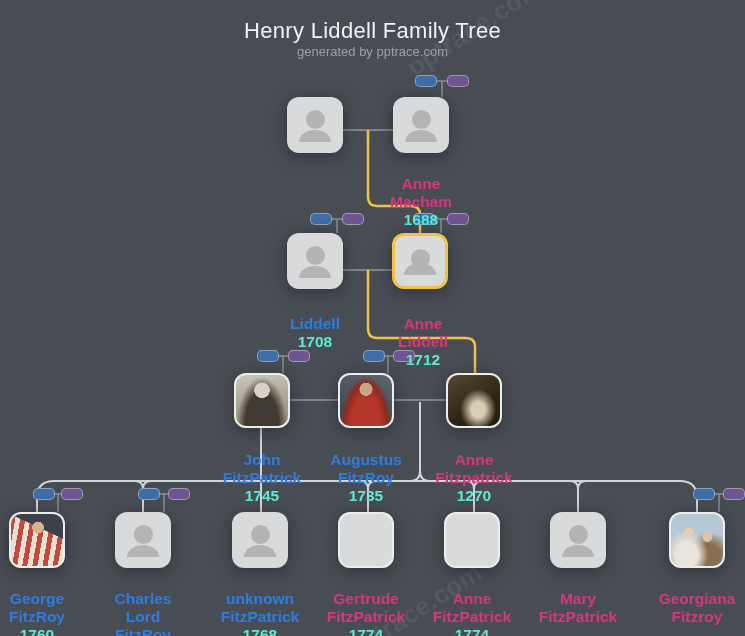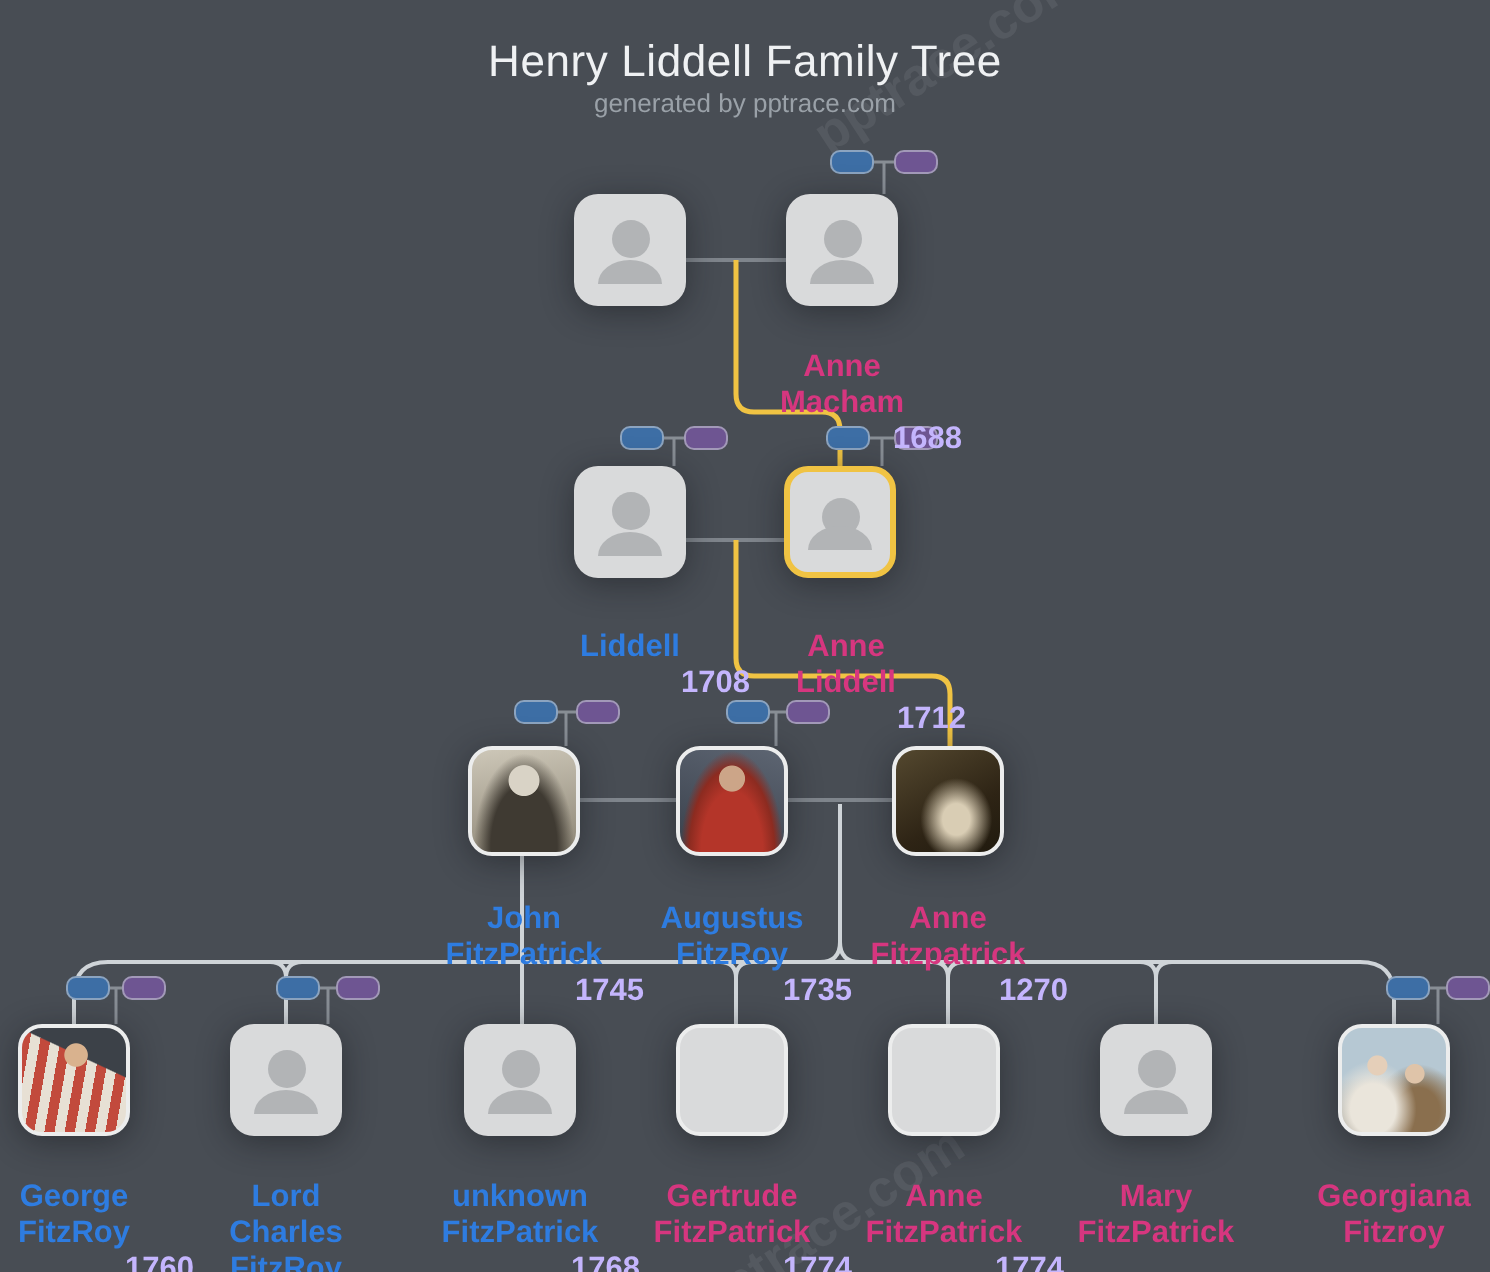--- a/index.html
+++ b/index.html
@@ -76,21 +76,21 @@
     radial-gradient(ellipse at 73% 80%, #8a6f4e 0 20%, rgba(0,0,0,0) 40%),
     linear-gradient(175deg,#b6c8d3 0 45%,#8f8370);}
   
   .plabel{
     position:absolute;width:120px;text-align:center;
     font-size:15.5px;font-weight:700;line-height:18px;margin-top:19px;
   }
   .plabel .nm{display:block;}
   .plabel.male .nm{color:#2e7ce0;}
   .plabel.female .nm{color:#d6367f;}
-  .plabel .yr{display:block;color:#c4b5fd;text-align:right;}
+  .plabel .yr{display:block;color:#5eead4;}
 </style>
 </head>
 <body>
 
 <div class="stage">
 
   <div class="watermark wm-top">pptrace.com</div>
   <div class="watermark wm-bottom">pptrace.com</div>
 
   <div class="title">Henry Liddell Family Tree</div>
@@ -194,22 +194,22 @@
     <span class="nm">George</span>
     <span class="nm">FitzRoy</span>
     <span class="yr">1760</span>
   </div>
 
   <div class="card" style="left:115px;top:512px;">
     <div class="avatar-head"></div>
     <div class="avatar-body"></div>
   </div>
   <div class="plabel male" style="left:83px;top:571px;">
+    <span class="nm">Charles</span>
     <span class="nm">Lord</span>
-    <span class="nm">Charles</span>
     <span class="nm">FitzRoy</span>
     <span class="yr">1764</span>
   </div>
 
   <div class="card" style="left:232px;top:512px;">
     <div class="avatar-head"></div>
     <div class="avatar-body"></div>
   </div>
   <div class="plabel male" style="left:200px;top:571px;">
     <span class="nm">unknown</span>

